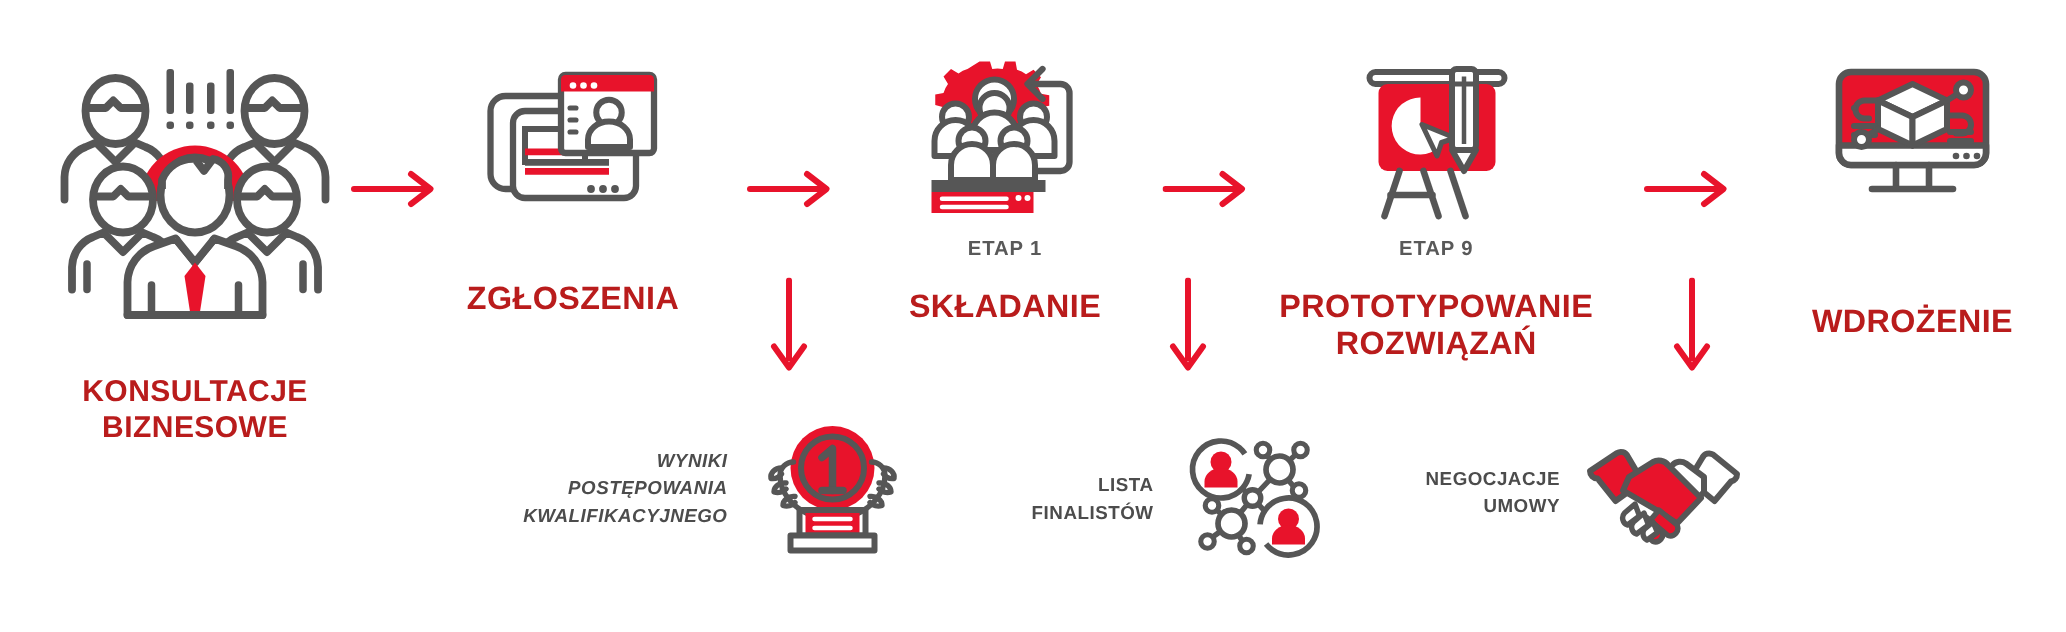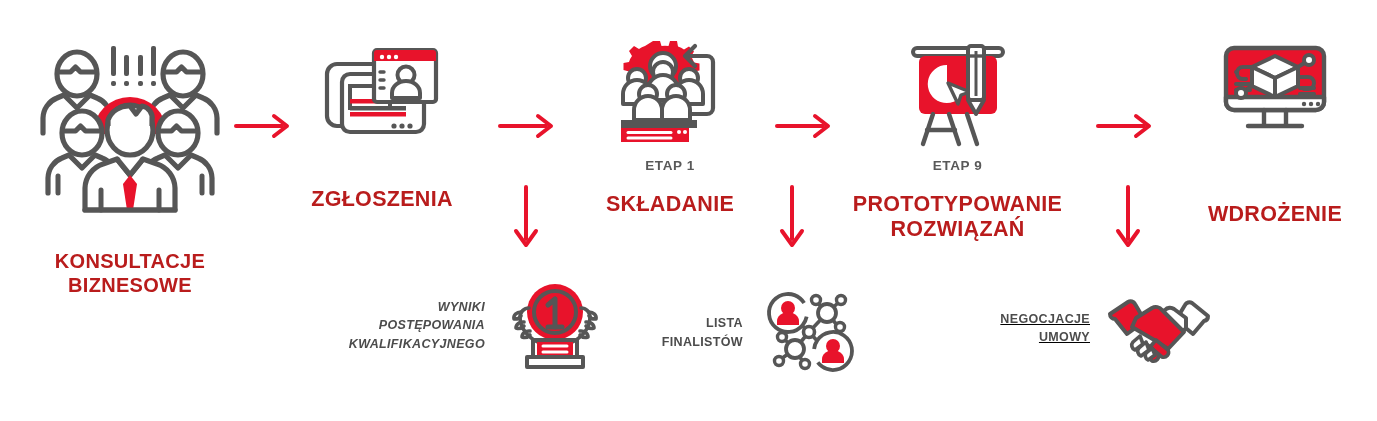--- a/index.html
+++ b/index.html
@@ -367,21 +367,21 @@
       <rect x="38" y="62" width="36" height="17" fill="#E8132B"></rect>
       <g stroke="#fff" stroke-width="3" stroke-linecap="round">
         <line x1="44" y1="68" x2="68" y2="68"></line>
         <line x1="44" y1="74" x2="68" y2="74"></line>
       </g>
       <path d="M34 62 h44 v17 h-44 z" fill="none" stroke="#565656" stroke-width="4" stroke-linejoin="round"></path>
       <path d="M28 79 h56 v10 h-56 z" fill="#fff" stroke="#565656" stroke-width="4" stroke-linejoin="round"></path>
     </svg>
   </div>
 
-  <div class="branch" style="left:639px; top:285px;">
+  <div class="branch" style="left:665px; top:285px;">
     <div class="label-sub" style="width:104px;">
       <div>LISTA</div>
       <div>FINALISTÓW</div>
     </div>
     <svg width="100" height="95" viewBox="0 0 100 95">
 
       <g fill="none" stroke="#565656" stroke-width="3.6" stroke-linecap="round">
         <line x1="40" y1="36" x2="52" y2="47"></line>
         <line x1="52" y1="47" x2="70" y2="28"></line>
         <line x1="52" y1="47" x2="38" y2="64"></line>
@@ -410,21 +410,21 @@
         <circle cx="59" cy="15" r="4.5"></circle>
         <circle cx="84" cy="15" r="4.5"></circle>
         <circle cx="83" cy="42" r="4.5"></circle>
         <circle cx="25" cy="52" r="4.5"></circle>
         <circle cx="22" cy="76" r="4.5"></circle>
         <circle cx="48" cy="79" r="4.5"></circle>
       </g>
     </svg>
   </div>
 
-  <div class="branch" style="left:980px; top:288px;text-decoration:underline;">
+  <div class="branch" style="left:930px; top:288px;">
     <div class="label-sub" style="width:110px;">
       <div>NEGOCJACJE</div>
       <div>UMOWY</div>
     </div>
     <svg width="110" height="80" viewBox="0 0 110 80">
 
       <path d="M6 26 l18 -12 a5 5 0 0 1 7 2 l10 17 l-18 13 l-12 -15 a5 5 0 0 1 -5 -5 z" fill="#E8132B" stroke="#565656" stroke-width="4" stroke-linejoin="round"></path>
 
       <path d="M104 28 l-16 -13 a5 5 0 0 0 -7 2 l-9 15 l17 14 l11 -13 a5 5 0 0 0 4 -5 z" fill="#fff" stroke="#565656" stroke-width="4" stroke-linejoin="round"></path>
 

